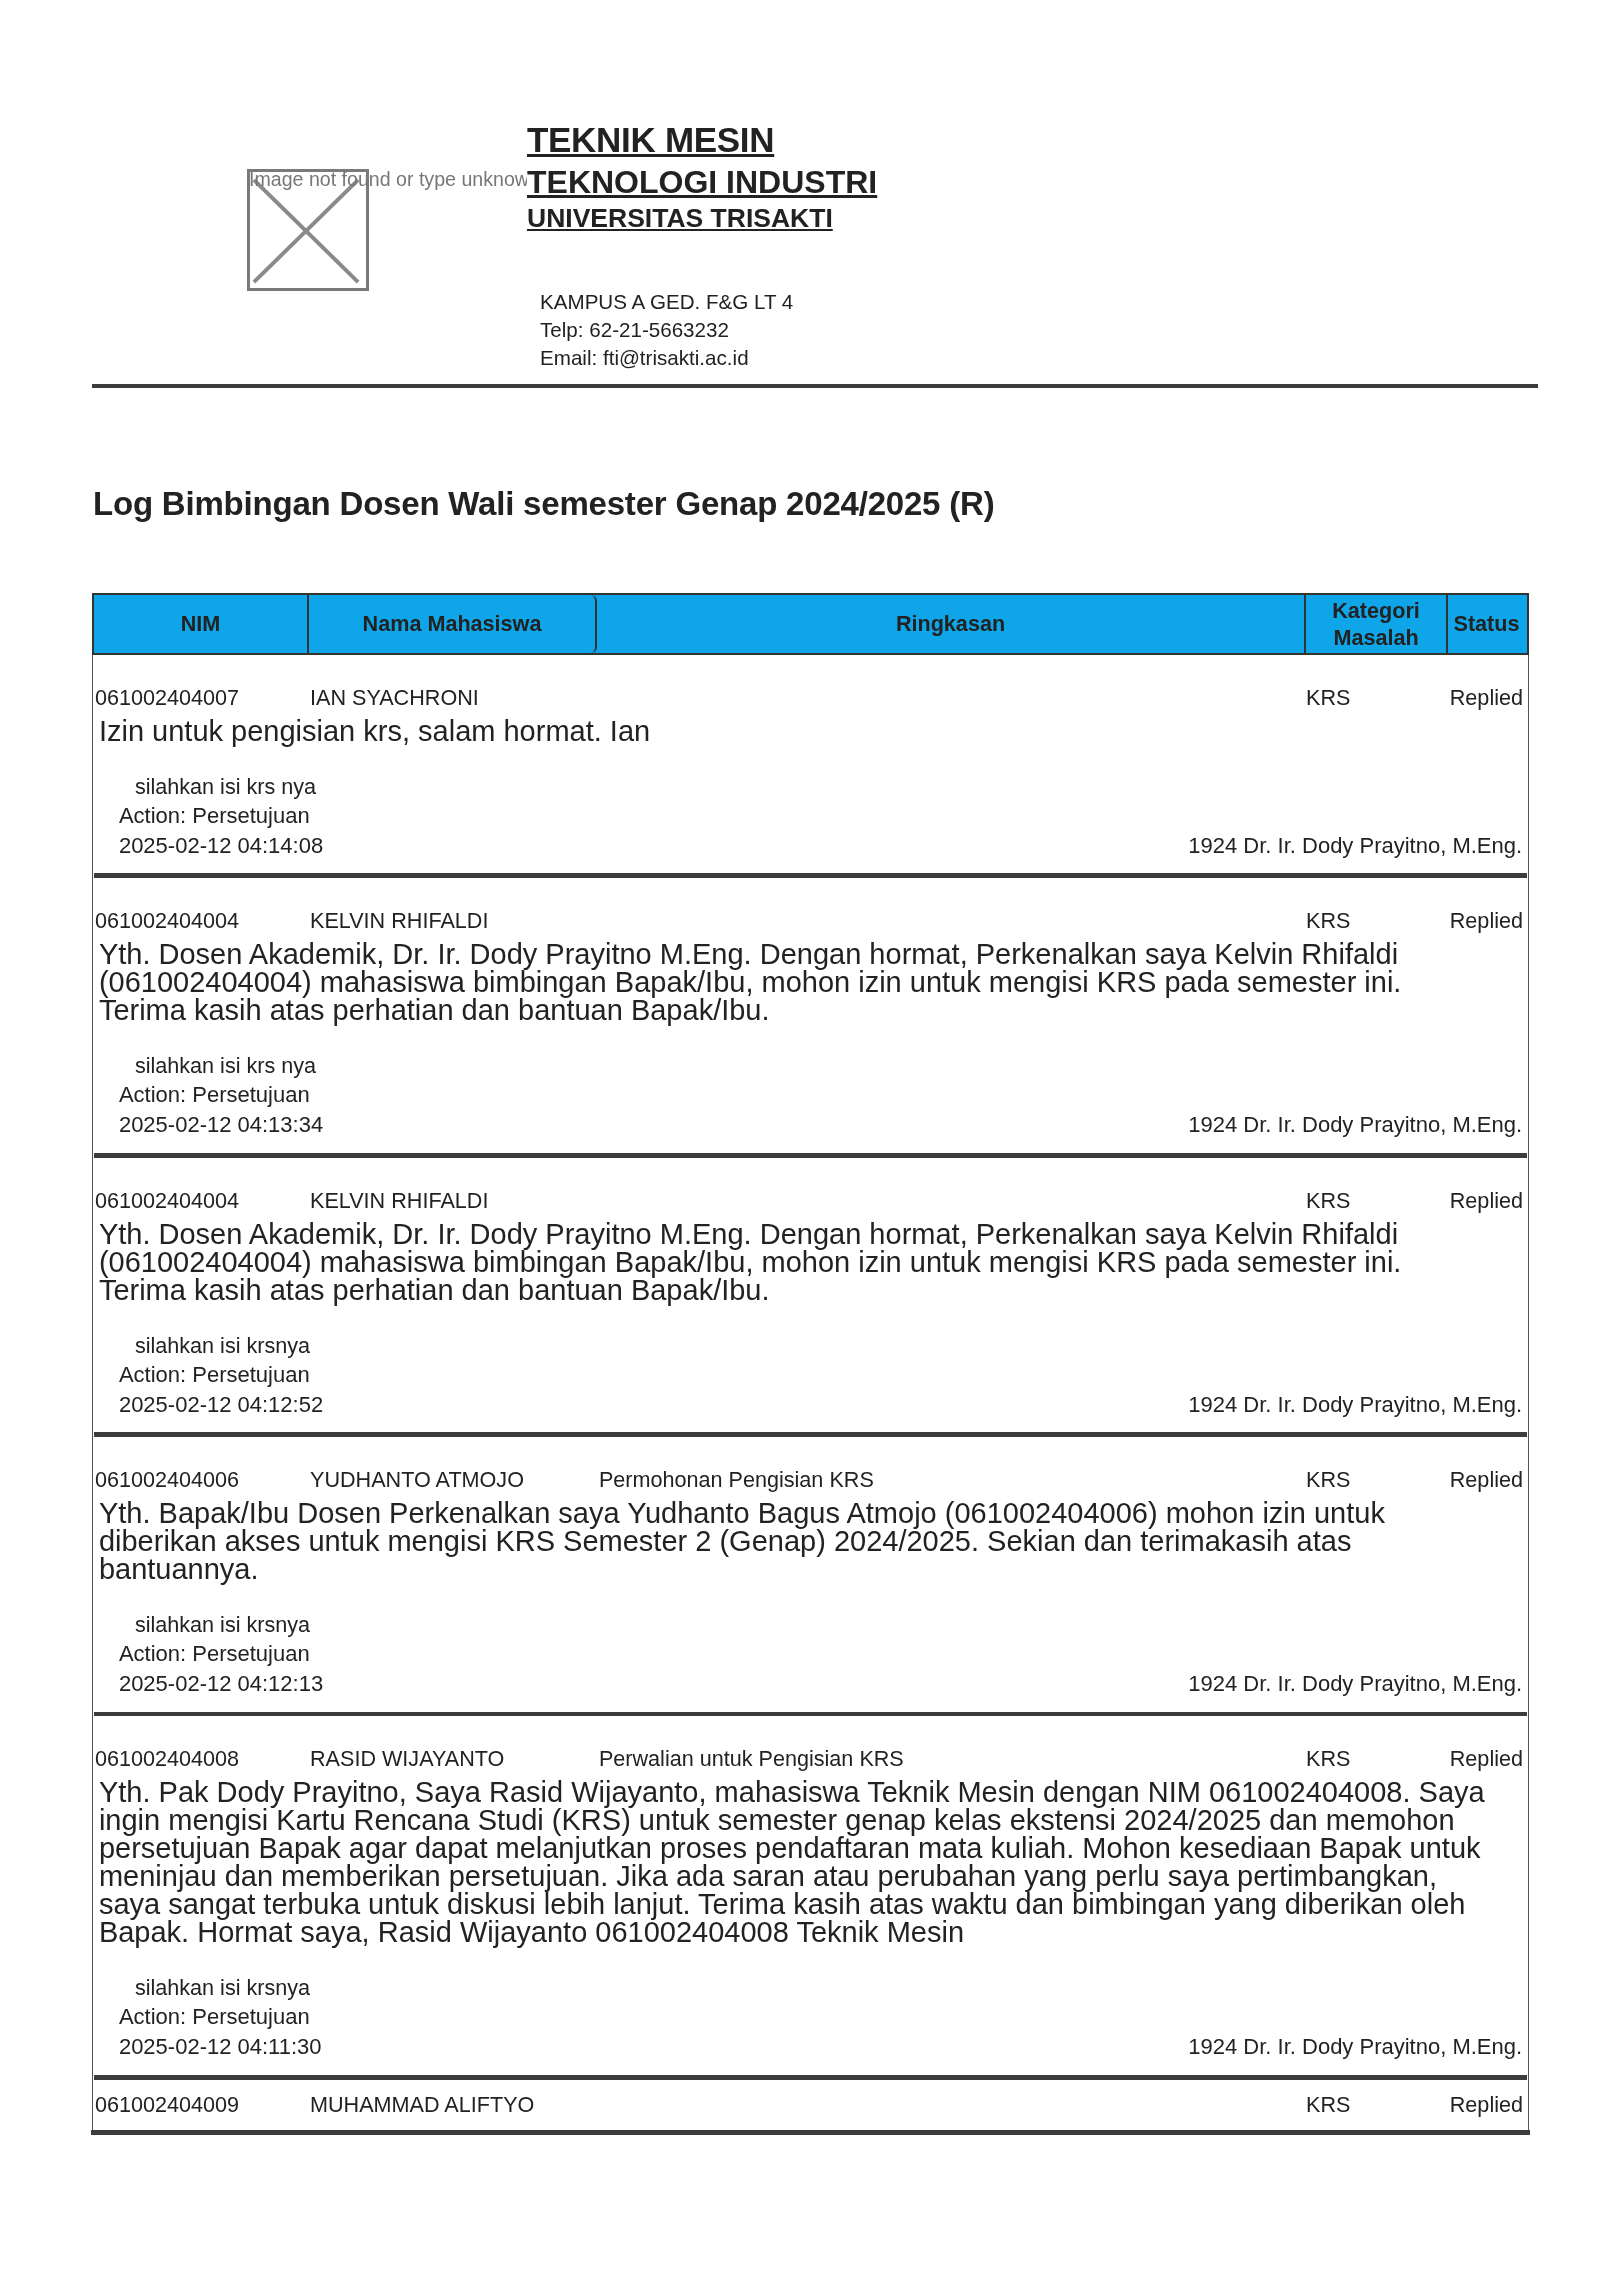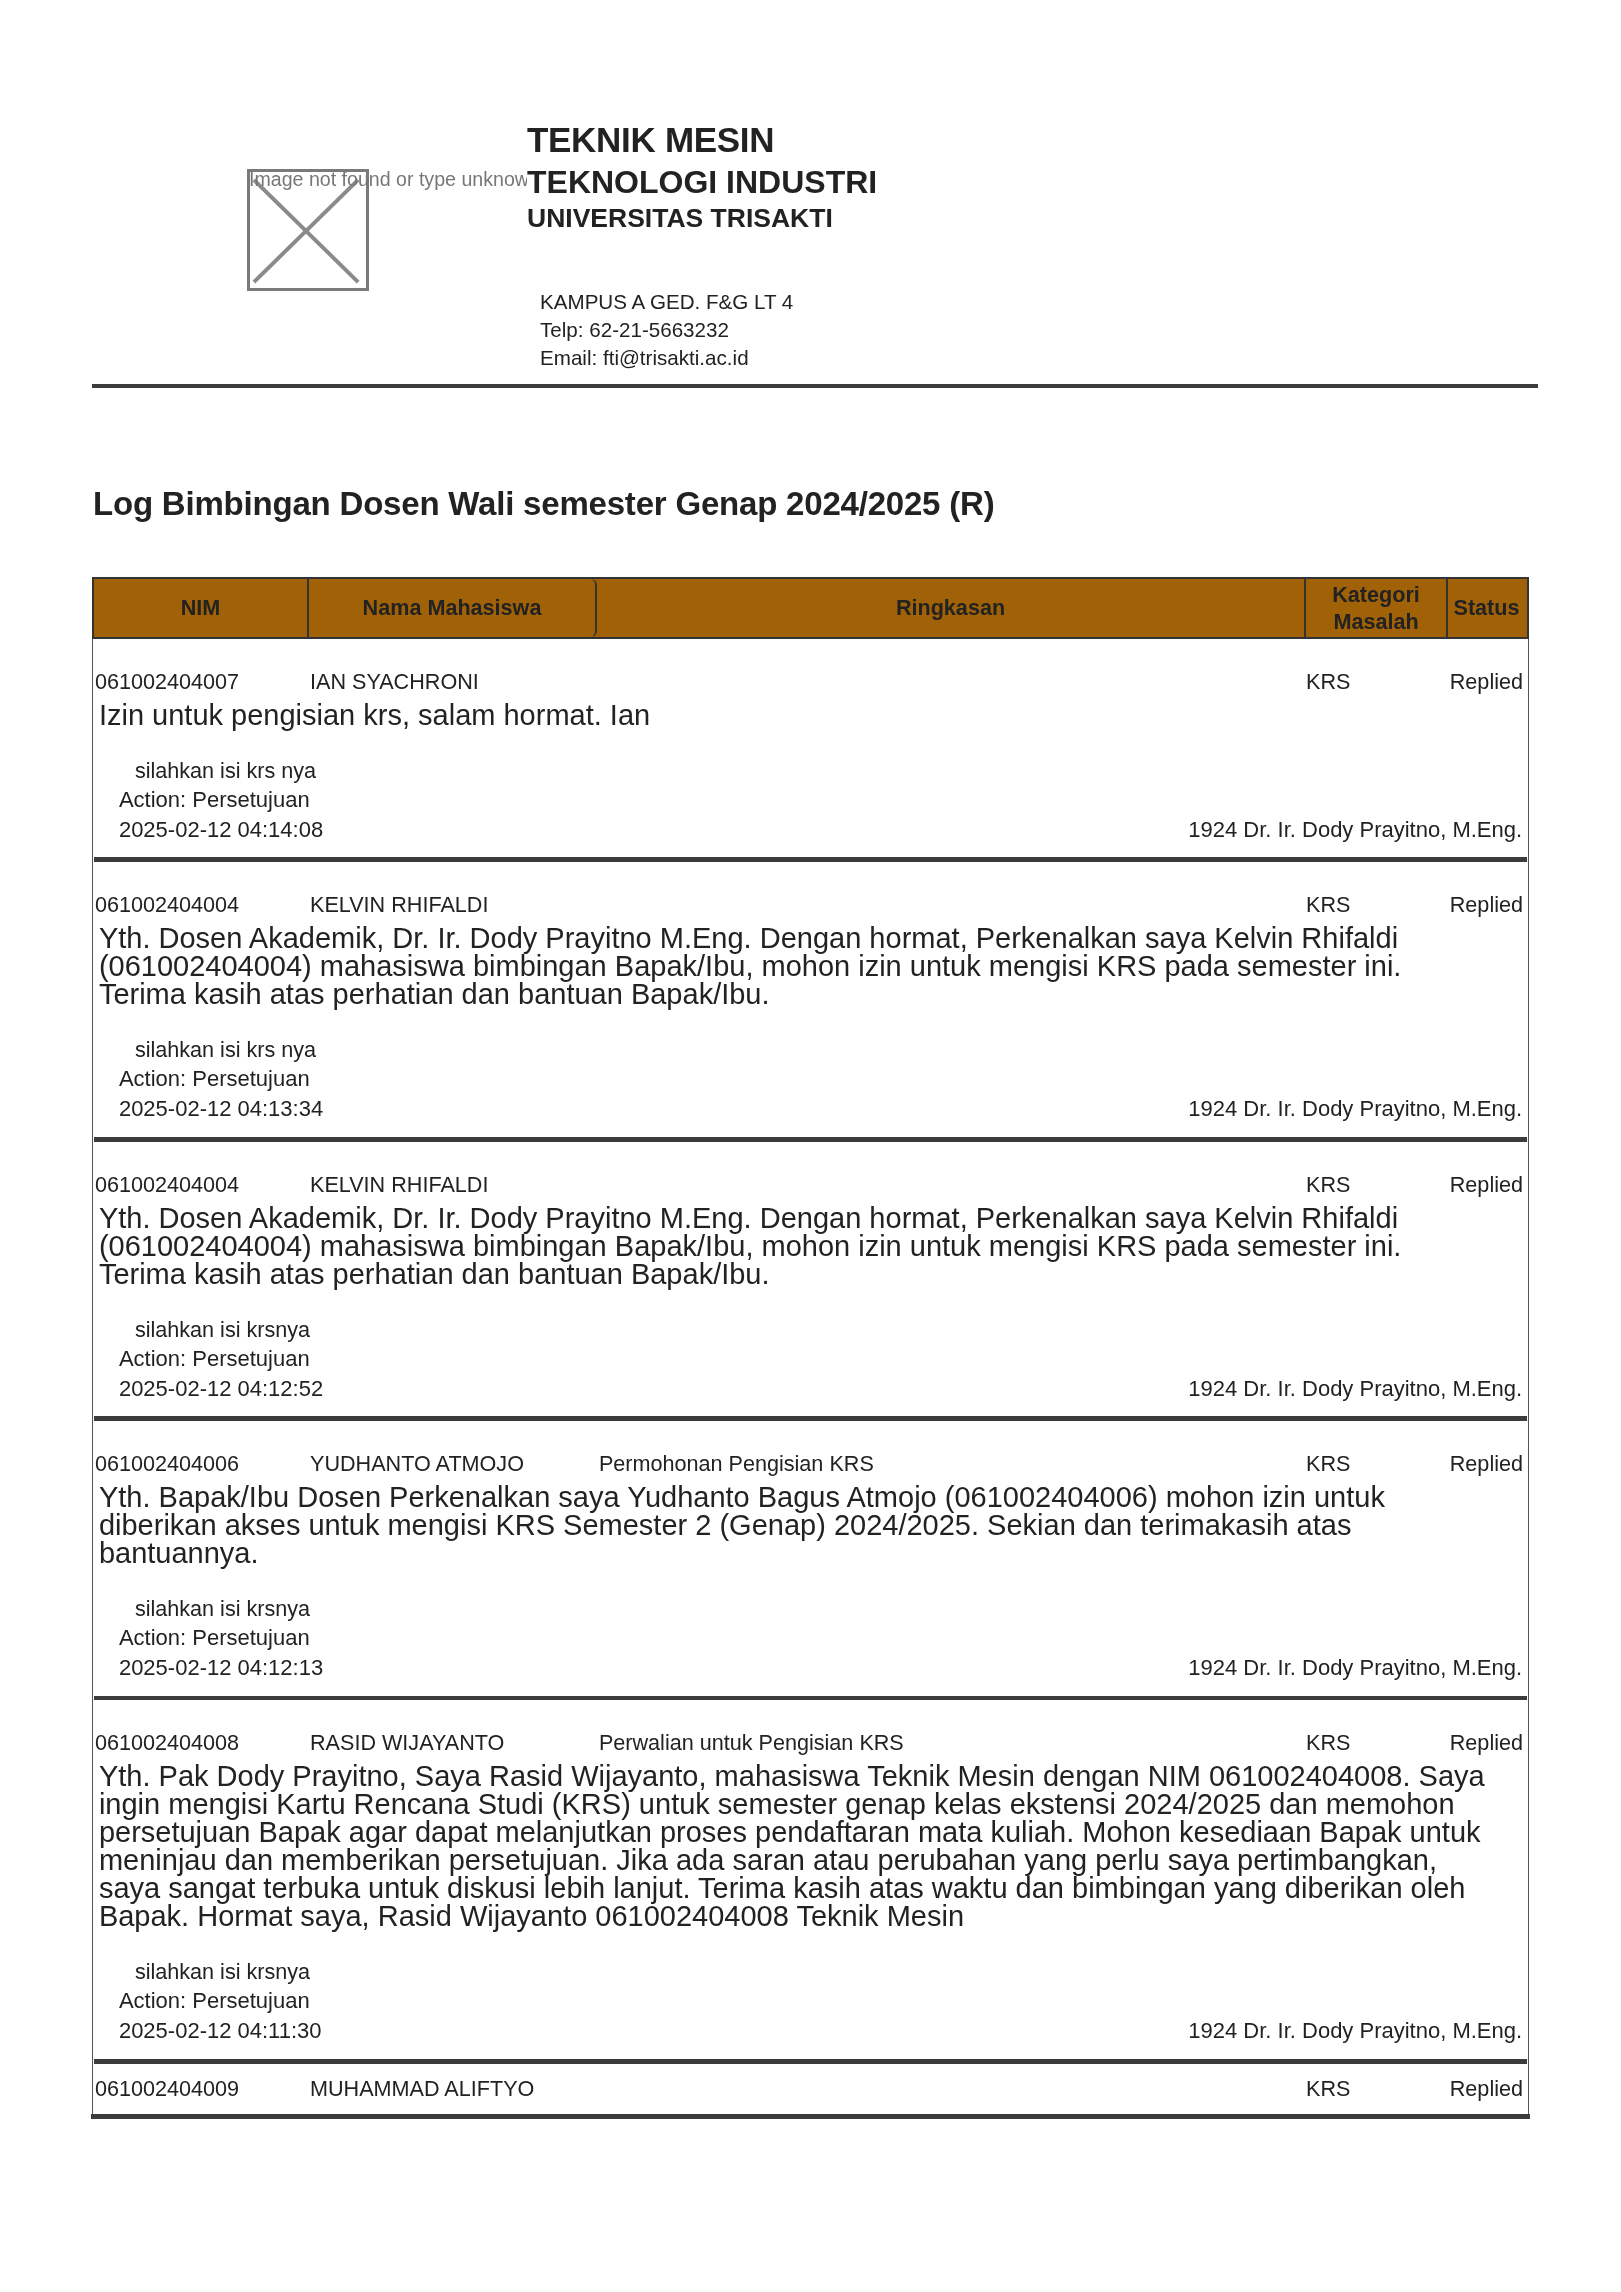--- a/index.html
+++ b/index.html
@@ -9,33 +9,33 @@
   }
   .logo-box {
     position: absolute; left: 247px; top: 169px; width: 122px; height: 122px;
     border: 3.9px solid #7a7a7a; box-sizing: border-box; background: #fff;
   }
   .logo-box svg { position: absolute; left: 0; top: 0; }
   .logo-alt {
     position: absolute; left: 249px; top: 168px; width: 278px; overflow: hidden; white-space: nowrap;
     font-size: 19.6px; color: #777777; line-height: 23.5px;
   }
-  .org { position: absolute; left: 527px; top: 120px; }
+  .org { position: absolute; left: 527px; top: 120px; text-decoration: underline; }
   .org .l1 { font-size: 35px; font-weight: bold; line-height: 39px; letter-spacing: -0.3px; }
   .org .l2 { font-size: 32px; font-weight: bold; line-height: 39px; margin-top: 3.9px; }
   .org .l3 { font-size: 26.5px; font-weight: bold; line-height: 33px; }
   .addr { position: absolute; left: 540px; top: 288px; font-size: 20.6px; line-height: 28px; }
   .rule { position: absolute; left: 92px; width: 1446px; top: 384px; height: 3.9px; background: #3c3c3c; }
   .title {
     position: absolute; left: 93px; top: 482px; font-size: 33px; font-weight: bold; line-height: 43px;
     letter-spacing: -0.2px;
   }
   .table { position: absolute; left: 92px; top: 577px; width: 1437px; }
   .thead {
-    display: flex; height: 62px; background: #a16207; border: 2.9px solid #333333; box-sizing: border-box;
+    display: flex; height: 62px; background: #0ea5e9; border: 2.9px solid #333333; box-sizing: border-box; margin-top: 16px;
   }
   .th {
     display: flex; align-items: center; justify-content: center; text-align: center;
     font-weight: bold; font-size: 21.6px; line-height: 27.4px; box-sizing: border-box;
     border-right: 2.9px solid #333333;
   }
   .th:last-child { border-right: none; }
   .c-nim { width: 215px; }
   .c-nama { width: 288px; border-radius: 6px; }
   .c-ring { width: 709px; }

